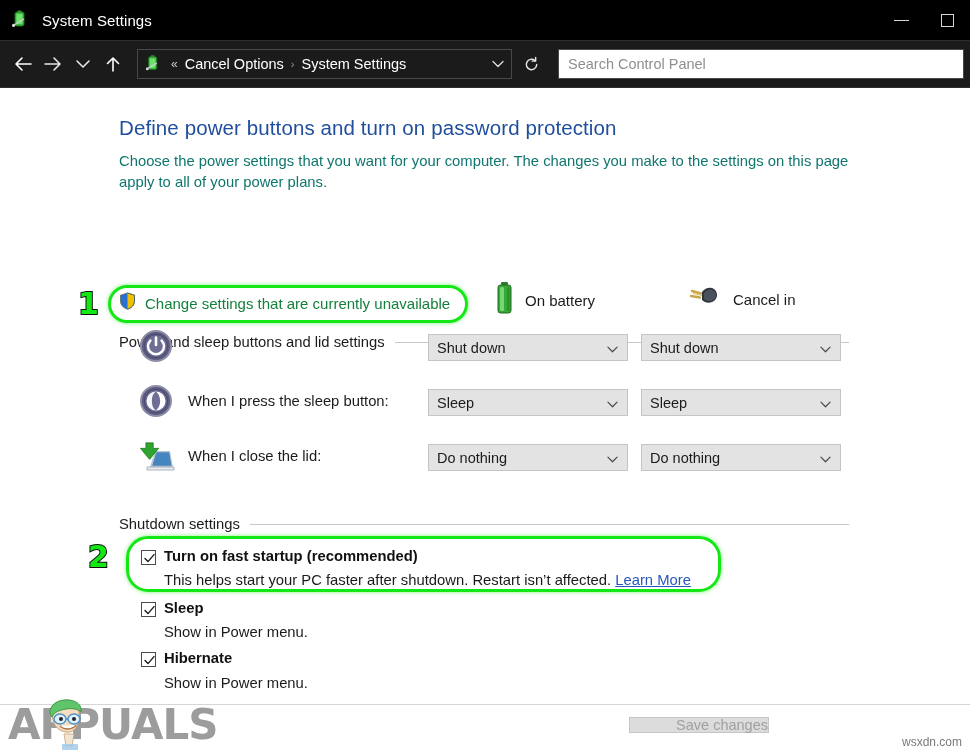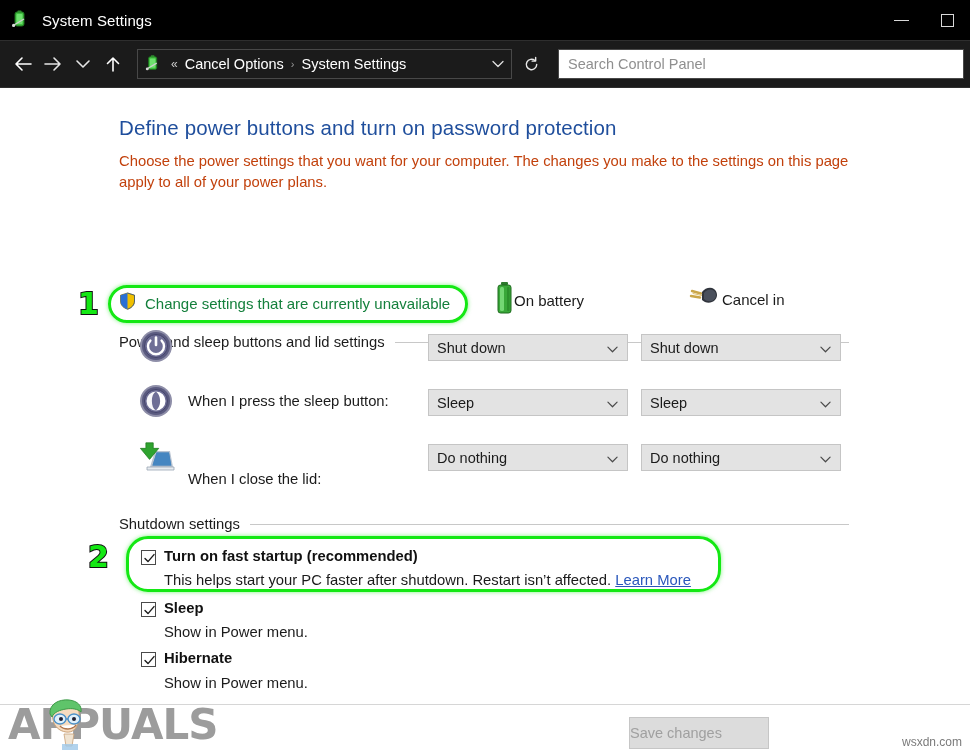--- a/index.html
+++ b/index.html
@@ -63,21 +63,21 @@
 
   
   .content { position: absolute; left: 0; top: 89px; width: 970px; height: 615px; background: #fff; }
 
   .page-title {
     position: absolute; left: 119px; top: 27px;
     color: #1f4e9c; font-size: 20.5px; letter-spacing: .1px; white-space: nowrap;
   }
   .page-desc {
     position: absolute; left: 119px; top: 62px; width: 730px;
-    color: #c2410c; font-size: 14.8px; line-height: 21px;
+    color: #0f766e; font-size: 14.8px; line-height: 21px;
   }
 
   
   .marker {
     position: absolute; font-size: 30px; font-weight: 700;
     color: #14e814; -webkit-text-stroke: 2px #111; paint-order: stroke fill;
     font-family: "DejaVu Sans", sans-serif; line-height: 1;
   }
   
   .hl-box {
@@ -91,21 +91,21 @@
   .uaclink .lbl { color: #15803d; font-size: 15px; margin-left: 9px; white-space: nowrap; }
 
   .section-head {
     position: absolute; display: flex; align-items: center; width: 730px;
   }
   .section-head .txt { color: #1b1b1b; font-size: 14.8px; white-space: nowrap; }
   .section-head .rule { flex: 1; height: 1px; background: #c8c8c8; margin-left: 10px; }
 
   
   .colhead { position: absolute; display: flex; align-items: center; }
-  .colhead .txt { font-size: 15px; color: #1b1b1b; white-space: nowrap; }
+  .colhead .txt { font-size: 15px; color: #1b1b1b; margin-left: 11px; white-space: nowrap; }
 
   .row-label {
     position: absolute; font-size: 14.8px; color: #1b1b1b; white-space: nowrap;
   }
   .row-icon { position: absolute; width: 34px; height: 34px; }
 
   .combo {
     position: absolute; width: 200px; height: 27px; background: #e3e3e3;
     border: 1px solid #c5c5c5; display: flex; align-items: center;
   }
@@ -118,22 +118,22 @@
     border: 1px solid #4a4a4a;
   }
   .cbox svg { position: absolute; left: 1px; top: 1px; }
   .chk-title { position: absolute; font-size: 14.8px; font-weight: 700; color: #111; white-space: nowrap; }
   .chk-sub { position: absolute; font-size: 14.8px; color: #1b1b1b; white-space: nowrap; }
   .inline-link { color: #2a57bb; text-decoration: underline; }
 
   
   .footer-divider { position: absolute; left: 0; top: 704px; width: 970px; height: 1px; background: #d6d6d6; }
   .btn {
-    position: absolute; height: 32px; border: 1px solid #adadad;
-    display: flex; align-items: center; justify-content: flex-start;
+    position: absolute; height: 16px; border: 1px solid #adadad;
+    display: flex; align-items: center; justify-content: flex-end;
     font-size: 14.5px; background: #e1e1e1; color: #111;
   }
   .btn.disabled { color: #a0a0a0; border-color: #c6c6c6; background: #dcdcdc; }
 
   .watermark { position: absolute; left: 8px; top: 698px; height: 52px; }
   .wm-text {
     position: absolute; left: 8px; top: 700px;
     font-size: 42px; font-weight: 700; color: #9c9c9c;
     font-family: "DejaVu Sans", sans-serif; letter-spacing: -1px;
   }
@@ -329,21 +329,21 @@
 
     <div class="row-icon" style="left:137px; top:350px;">
       <svg width="38" height="36" viewBox="0 0 38 36">
         <path d="M18 12 L33 12 L36 28 L13 28 Z" fill="#b9c4d2"></path>
         <path d="M19.5 13.5 L32 13.5 L34.3 26.5 L15.5 26.5 Z" fill="#2f6ea8"></path>
         <path d="M19.5 13.5 L32 13.5 L34.3 26.5 L15.5 26.5 Z" fill="#4f90cc" opacity=".7"></path>
         <path d="M10 28 L37 28 L37 31 L10 31 Z" fill="#e8ecf0" stroke="#9aa6b4" stroke-width=".8"></path>
         <path d="M8 8 L14 8 L14 2 L22 2 L22 8 L28 8 L18 20 Z" fill="#2fa32f" stroke="#1d7a1d" stroke-width=".8" transform="translate(-4,2) scale(.92)"></path>
       </svg>
     </div>
-    <div class="row-label" style="left:188px; top:359px;margin-top:23px;">When I close the lid:</div>
+    <div class="row-label" style="left:188px; top:359px;">When I close the lid:</div>
     <div class="combo" style="left:428px; top:355px;">
       <span class="val">Do nothing</span>
       <span class="chev">
         <svg width="11" height="8" viewBox="0 0 12 8">
             <path d="M1 2 L6 7 L11 2" stroke="#4a4a4a" stroke-width="1.3" fill="none" stroke-linecap="round" stroke-linejoin="round"></path>
           </svg>
       </span>
     </div>
     <div class="combo" style="left:641px; top:355px;">
       <span class="val">Do nothing</span>

